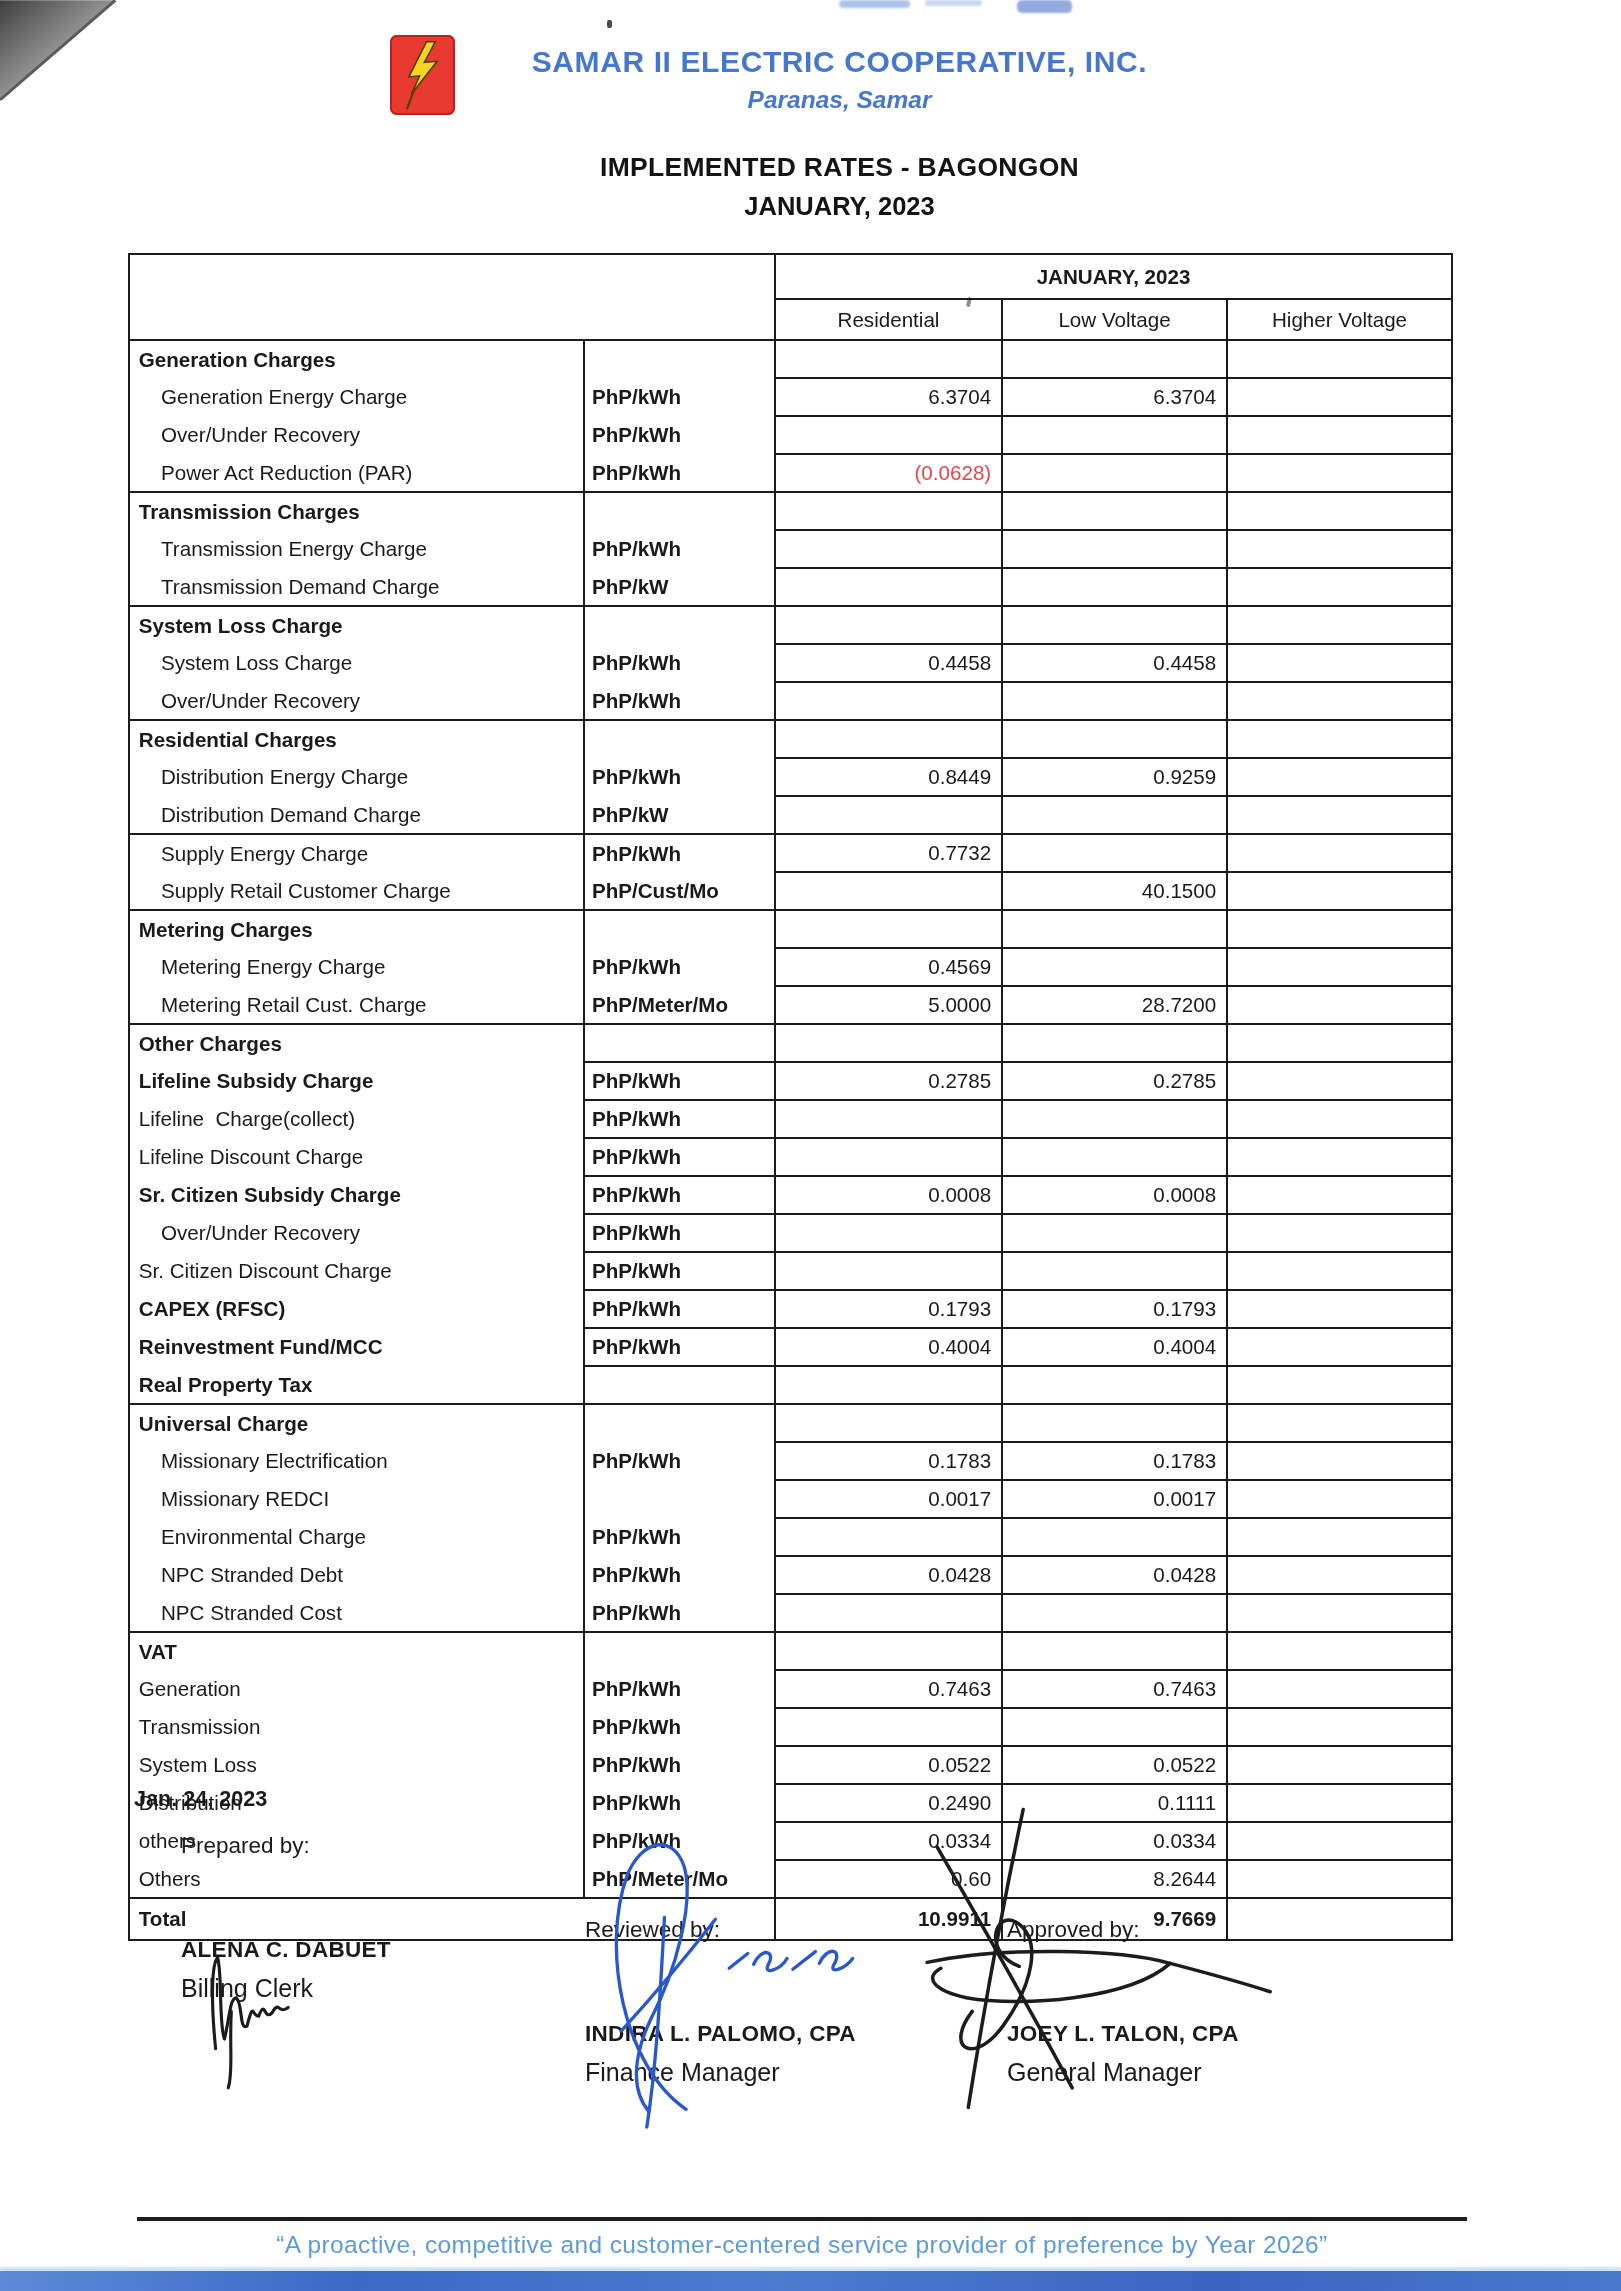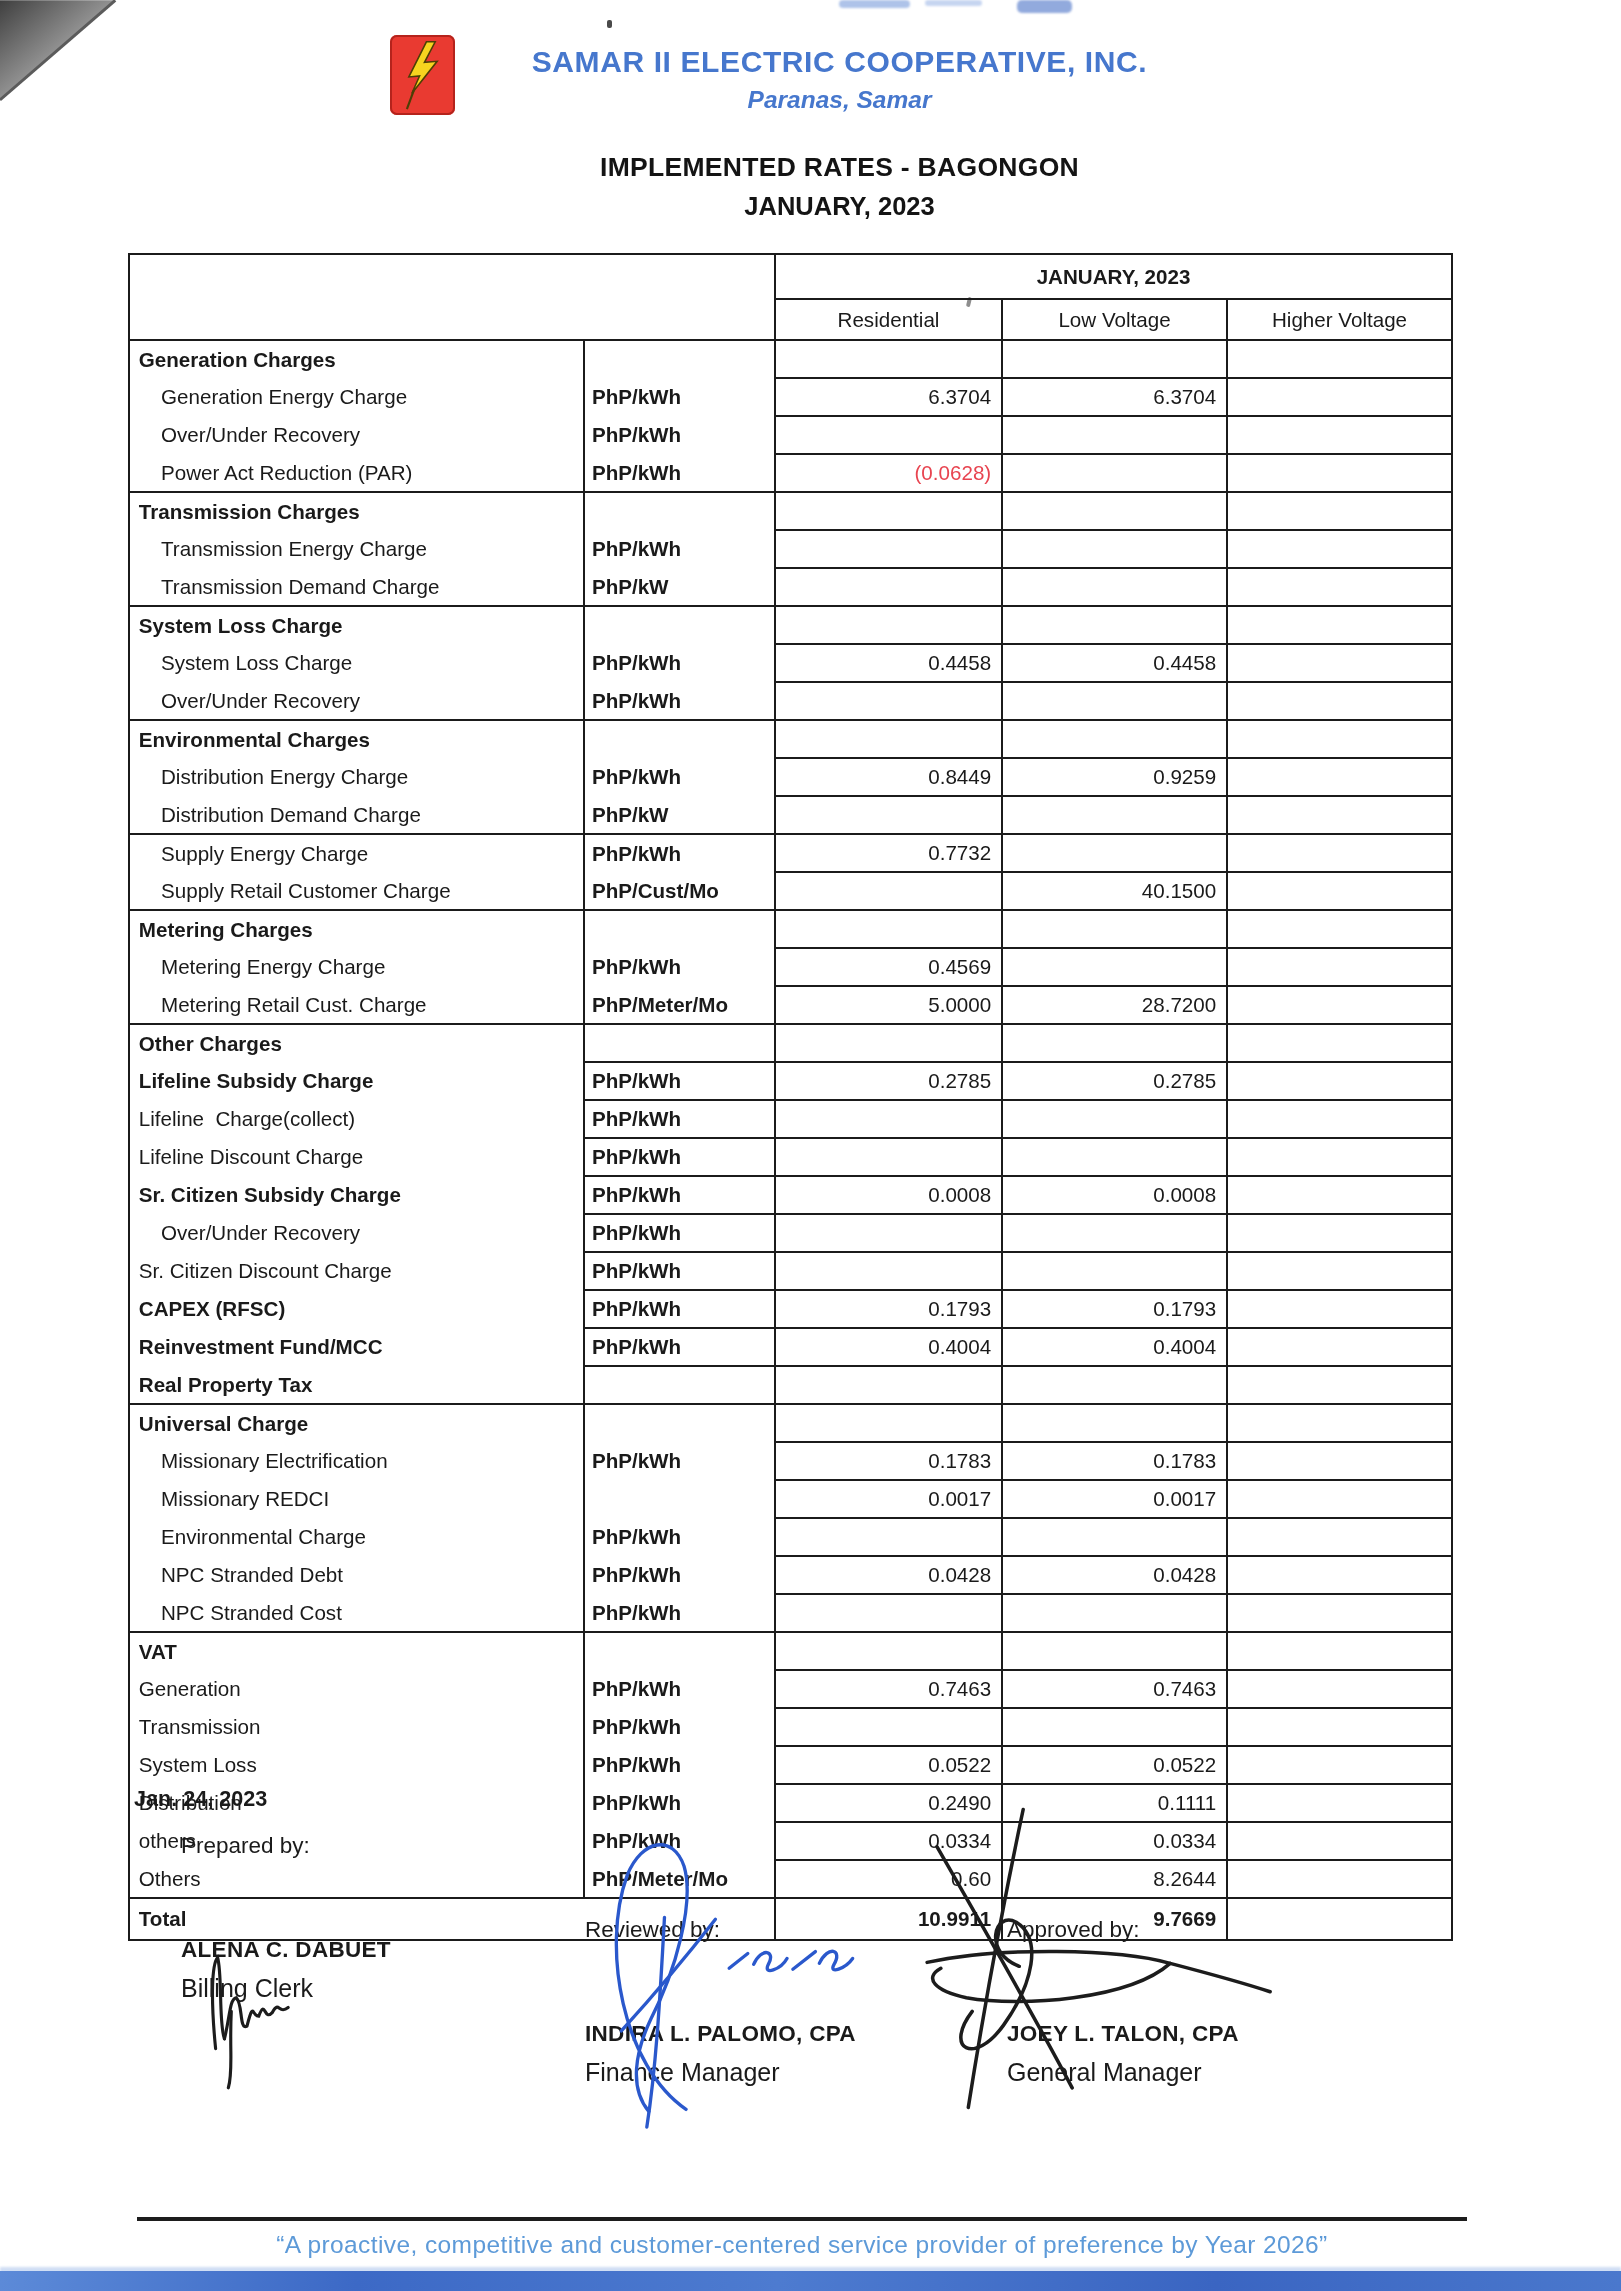--- a/index.html
+++ b/index.html
@@ -184,21 +184,21 @@
           <td class="val">&nbsp;</td>
         </tr>
         <tr>
           <td class="lbl indent">Over/Under Recovery</td>
           <td class="unit">PhP/kWh</td>
           <td class="val">&nbsp;</td>
           <td class="val">&nbsp;</td>
           <td class="val">&nbsp;</td>
         </tr>
         <tr class="sec-top">
-          <td class="lbl b">Environmental Charges</td>
+          <td class="lbl b">Residential Charges</td>
           <td class="unit">&nbsp;</td>
           <td class="val">&nbsp;</td>
           <td class="val">&nbsp;</td>
           <td class="val">&nbsp;</td>
         </tr>
         <tr>
           <td class="lbl indent">Distribution Energy Charge</td>
           <td class="unit">PhP/kWh</td>
           <td class="val">0.8449</td>
           <td class="val">0.9259</td>

